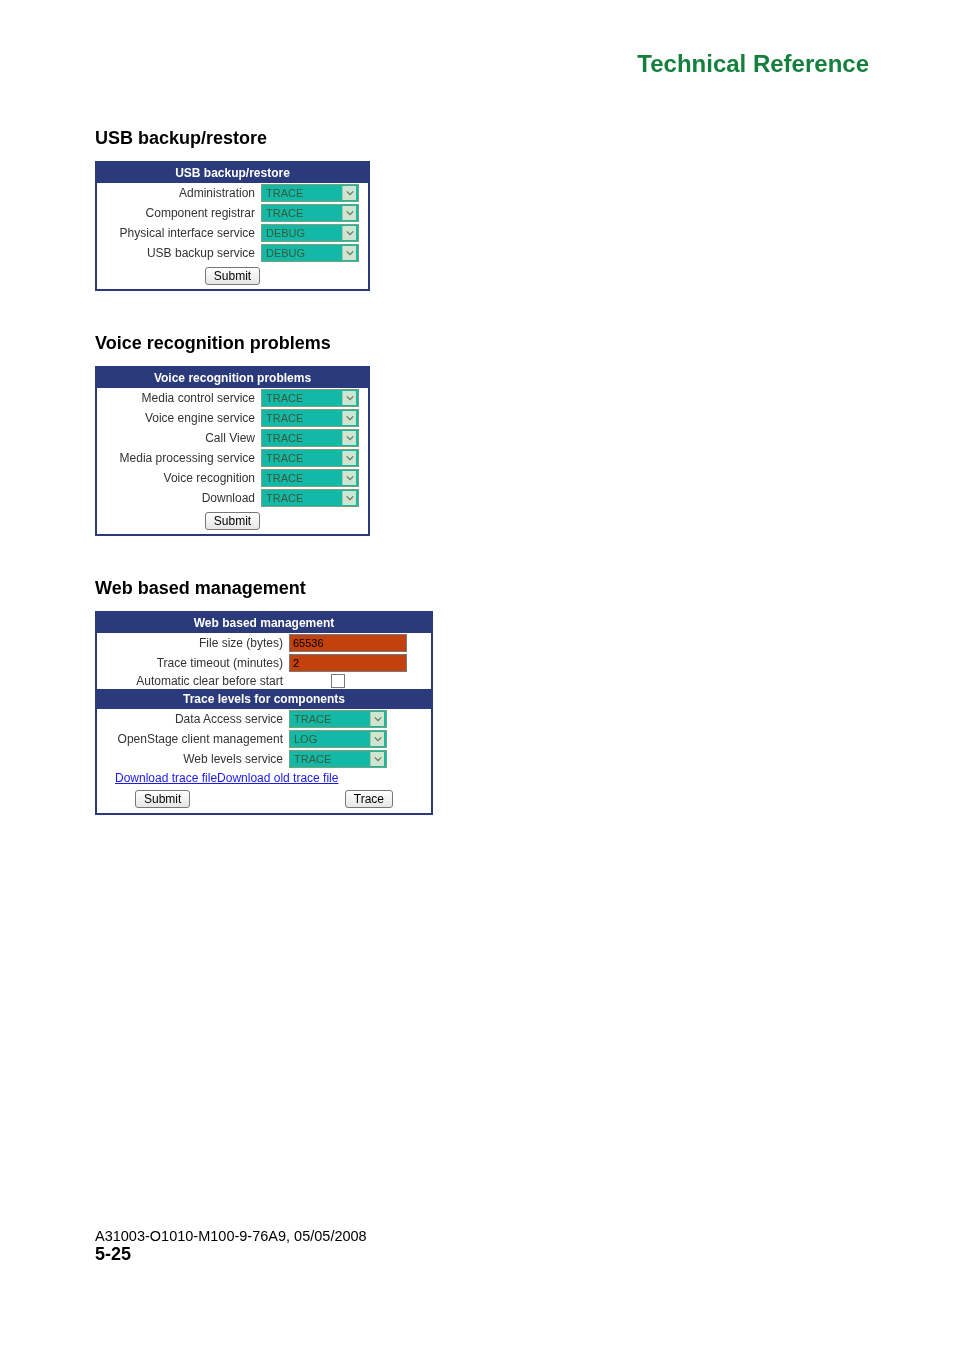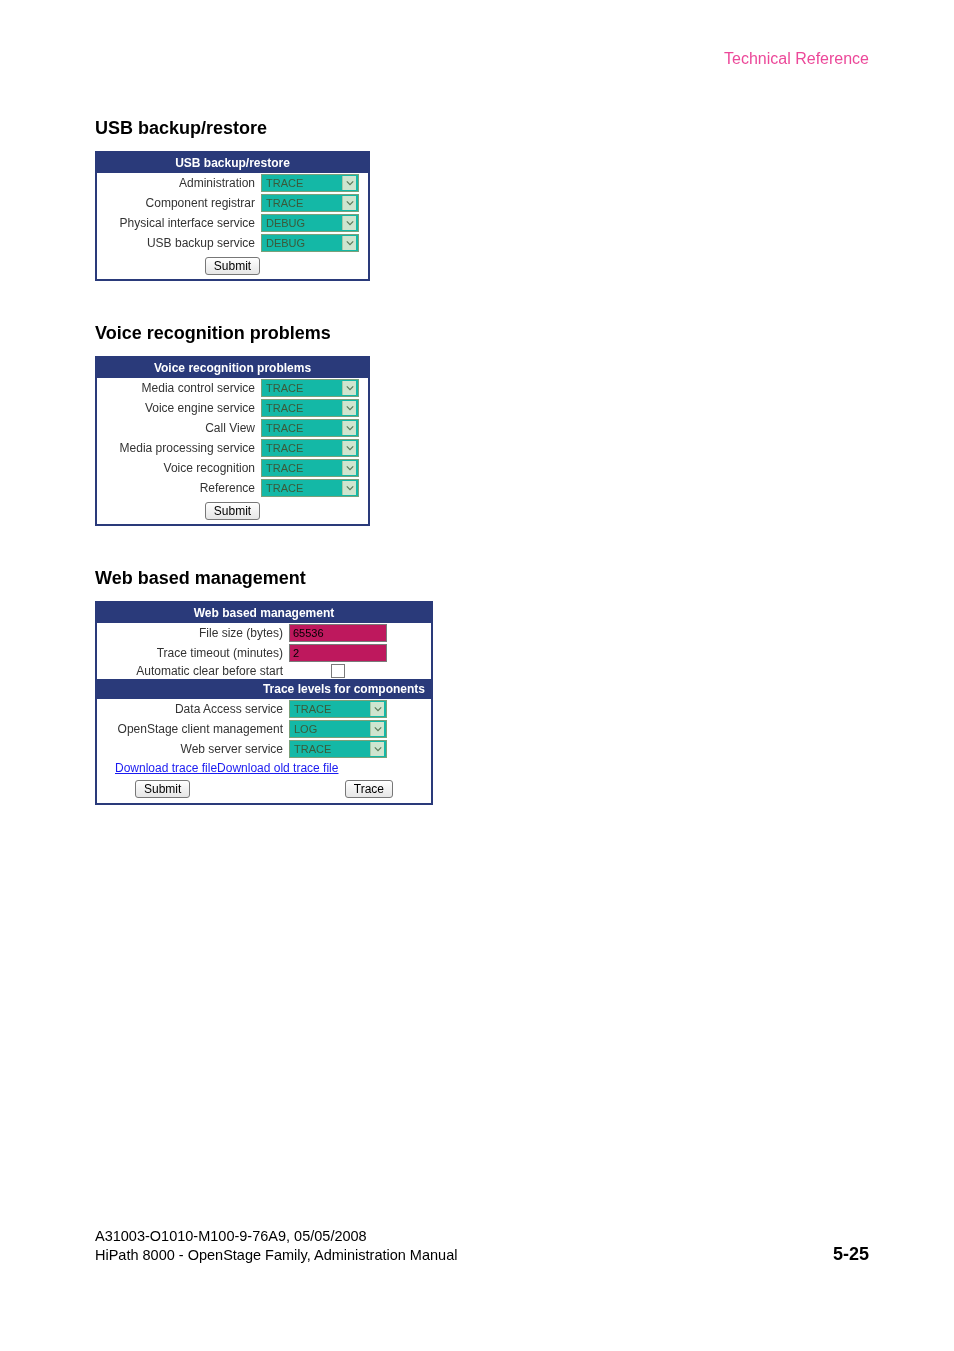--- a/index.html
+++ b/index.html
@@ -13,23 +13,23 @@
     position: relative;
   }
   .page {
     padding: 50px 85px 0 95px;
   }
   .header-right {
     text-align: right;
     margin-bottom: 50px;
   }
   .header-title {
-    font-weight: normal;
-    font-size: 16px;
-    color: #ec4899;
+    font-weight: bold;
+    font-size: 24px;
+    color: #15803d;
   }
   .header-sub {
     font-style: italic;
     font-size: 19px;
     color: #000;
   }
   .section-heading {
     font-weight: bold;
     font-size: 18px;
     color: #000;
@@ -51,21 +51,21 @@
     font-weight: bold;
     font-size: 12px;
     text-align: center;
     padding: 3px 4px;
   }
   .panel-subhead {
     background: #2a3a7a;
     color: #fff;
     font-weight: bold;
     font-size: 12px;
-    text-align: right;
+    text-align: center;
     padding: 3px 6px;
   }
 
   .row {
     display: flex;
     align-items: center;
     padding: 1px 4px;
   }
   .lbl {
     font-size: 12px;
@@ -98,22 +98,22 @@
     align-items: center;
     justify-content: center;
   }
   .dd .chev svg { width: 8px; height: 8px; }
 
   .txt-input {
     border: 1px solid #7a7a7a;
     font-size: 11px;
     height: 18px;
     padding: 0 3px;
-    width: 98px;
-    background: #be185d;
+    width: 118px;
+    background: #c2410c;
   }
 
   .chk {
     width: 14px;
     height: 14px;
     border: 1px solid #7a7a7a;
     background: #fff;
   }
 
   .btn {
@@ -277,21 +277,21 @@
       <div class="dd dd-usbvoice">
         <span>TRACE</span>
         <span class="chev">
             <svg viewBox="0 0 10 10">
               <path d="M1 3 L5 7 L9 3" fill="none" stroke="#5a7a5a" stroke-width="1.5"></path>
             </svg>
           </span>
       </div>
     </div>
     <div class="row">
-      <div class="lbl lbl-usbvoice">Reference</div>
+      <div class="lbl lbl-usbvoice">Download</div>
       <div class="dd dd-usbvoice">
         <span>TRACE</span>
         <span class="chev">
             <svg viewBox="0 0 10 10">
               <path d="M1 3 L5 7 L9 3" fill="none" stroke="#5a7a5a" stroke-width="1.5"></path>
             </svg>
           </span>
       </div>
     </div>
     <div class="submit-row">
@@ -337,21 +337,21 @@
       <div class="dd dd-web">
         <span>LOG</span>
         <span class="chev">
             <svg viewBox="0 0 10 10">
               <path d="M1 3 L5 7 L9 3" fill="none" stroke="#5a7a5a" stroke-width="1.5"></path>
             </svg>
           </span>
       </div>
     </div>
     <div class="row">
-      <div class="lbl lbl-web">Web server service</div>
+      <div class="lbl lbl-web">Web levels service</div>
       <div class="dd dd-web">
         <span>TRACE</span>
         <span class="chev">
             <svg viewBox="0 0 10 10">
               <path d="M1 3 L5 7 L9 3" fill="none" stroke="#5a7a5a" stroke-width="1.5"></path>
             </svg>
           </span>
       </div>
     </div>
 
@@ -363,16 +363,15 @@
       <button class="btn">Submit</button>
       <button class="btn">Trace</button>
     </div>
   </div>
 
 </div>
 
 <div class="footer">
   <div>A31003-O1010-M100-9-76A9, 05/05/2008</div>
   <div class="footer-line2">
-    <span>HiPath 8000 - OpenStage Family, Administration Manual</span>
     <span class="page-num">5-25</span>
   </div>
 </div>
 
 </body></html>

